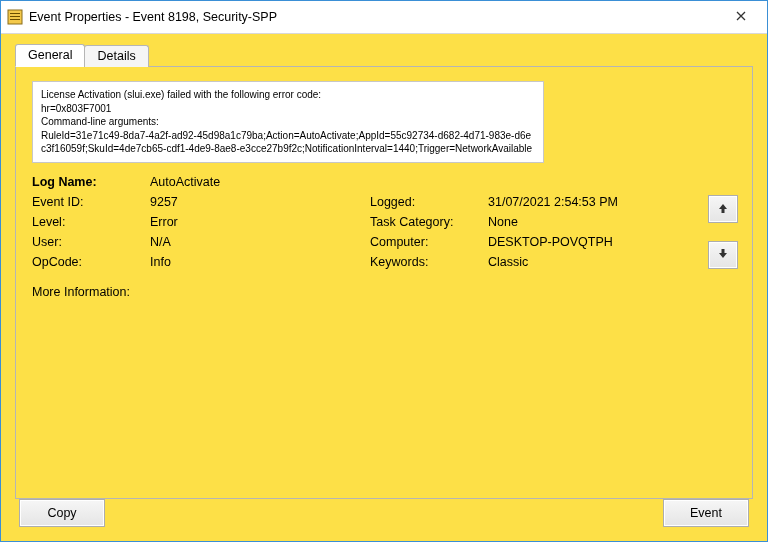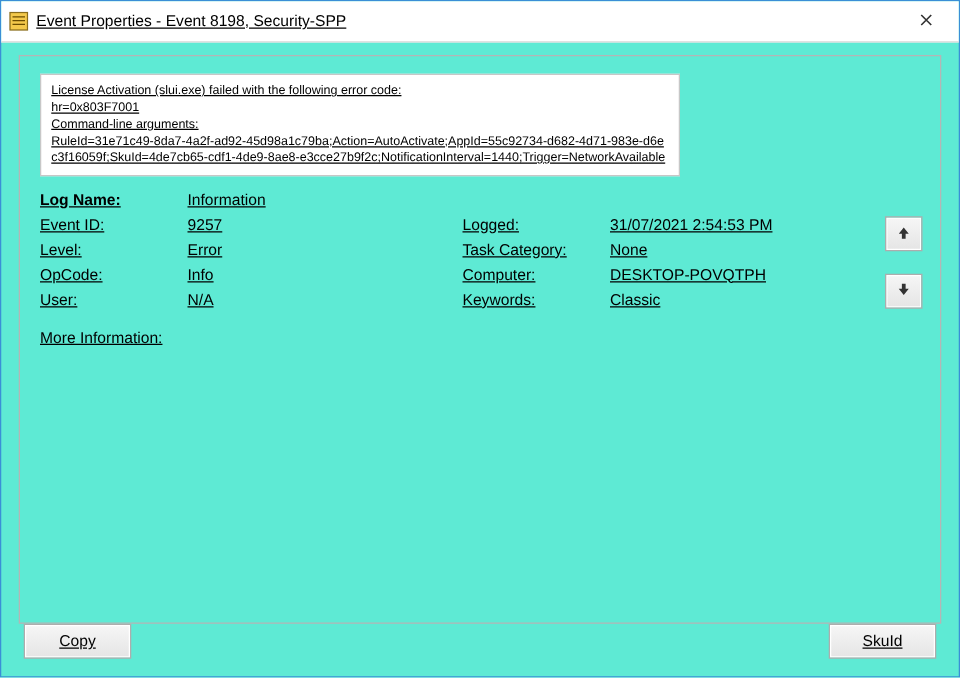--- a/index.html
+++ b/index.html
@@ -1,16 +1,16 @@
 <!DOCTYPE html>
 <html><head>
 <meta charset="utf-8">
 <style>
   html,body{margin:0;padding:0;font-family:"Segoe UI",Tahoma,sans-serif;font-size:12.5px;color:#000;background:#fff}
-  .window{width:768px;height:542px;border:1px solid #3a8fd6;box-sizing:border-box;display:flex;flex-direction:column;background:#5eead4;text-decoration:underline;}
+  .window{width:768px;height:542px;border:1px solid #3a8fd6;box-sizing:border-box;display:flex;flex-direction:column;background:#fde047;}
   .titlebar{height:32px;display:flex;align-items:center;padding:0 4px 0 6px;border-bottom:1px solid #d8d8d8;background:#fff;}
   .titlebar .app-icon{width:16px;height:16px;margin-right:6px;}
   .titlebar .title-text{flex:1;font-size:12.5px}
   .titlebar .close-btn{width:44px;height:28px;display:flex;align-items:center;justify-content:center}
   .titlebar .close-btn svg{width:10px;height:10px}
   .client{flex:1;padding:10px 14px 14px 14px;display:flex;flex-direction:column;box-sizing:border-box;}
   .tabs{display:flex;align-items:flex-end;position:relative;z-index:2;margin-bottom:-1px;}
   .tab{border:1px solid #b5b5b5;border-bottom:none;background:#fff;padding:3px 12px 4px;font-size:12.5px;border-top-left-radius:3px;border-top-right-radius:3px;margin-right:-1px;position:relative;}
   .tab.active{background:#fff;border-bottom:1px solid #fff;}
   .tab.inactive{background:#f5f5f5;}
@@ -48,20 +48,24 @@
     <div class="close-btn">
       <span>
         <svg viewBox="0 0 10 10">
             <path d="M1 1 L9 9 M9 1 L1 9" stroke="#333" stroke-width="1.3"></path>
           </svg>
       </span>
     </div>
   </div>
 
   <div class="client">
+    <div class="tabs">
+      <div class="tab active">General</div>
+      <div class="tab inactive">Details</div>
+    </div>
 
     <div class="tab-panel">
 
       <div class="desc-box" style="white-space:pre-wrap">License Activation (slui.exe) failed with the following error code:
 hr=0x803F7001
 Command-line arguments:
 RuleId=31e71c49-8da7-4a2f-ad92-45d98a1c79ba;Action=AutoActivate;AppId=55c92734-d682-4d71-983e-d6ec3f16059f;SkuId=4de7cb65-cdf1-4de9-8ae8-e3cce27b9f2c;NotificationInterval=1440;Trigger=NetworkAvailable</div>
 
       <div class="nav-buttons">
         <div class="nav-btn">
@@ -77,37 +81,37 @@
                 <path d="M6 10 L2 5 L4.5 5 L4.5 1 L7.5 1 L7.5 5 L10 5 Z" fill="#333"></path>
               </svg>
           </span>
         </div>
       </div>
 
       <div class="fields">
         <div class="col">
           <div class="row">
               <span class="lbl b">Log Name:</span>
-              <span class="val">Information</span>
+              <span class="val">AutoActivate</span>
             </div>
           <div class="row">
               <span class="lbl">Event ID:</span>
               <span class="val">9257</span>
             </div>
           <div class="row">
               <span class="lbl">Level:</span>
               <span class="val">Error</span>
             </div>
           <div class="row">
+              <span class="lbl">User:</span>
+              <span class="val">N/A</span>
+            </div>
+          <div class="row">
               <span class="lbl">OpCode:</span>
               <span class="val">Info</span>
-            </div>
-          <div class="row">
-              <span class="lbl">User:</span>
-              <span class="val">N/A</span>
             </div>
         </div>
         <div class="col">
           <div class="row" style="visibility:hidden">
               <span class="lbl">.</span>
               <span class="val">.</span>
             </div>
           <div class="row">
               <span class="lbl">Logged:</span>
               <span class="val">31/07/2021 2:54:53 PM</span>
@@ -128,16 +132,16 @@
       </div>
 
       <div class="more-row">
         <span class="lbl">More Information:</span>
       </div>
 
     </div>
 
     <div class="button-row">
       <div class="btn">Copy</div>
-      <div class="btn">SkuId</div>
+      <div class="btn">Event</div>
     </div>
   </div>
 </div>
 
 </body></html>

